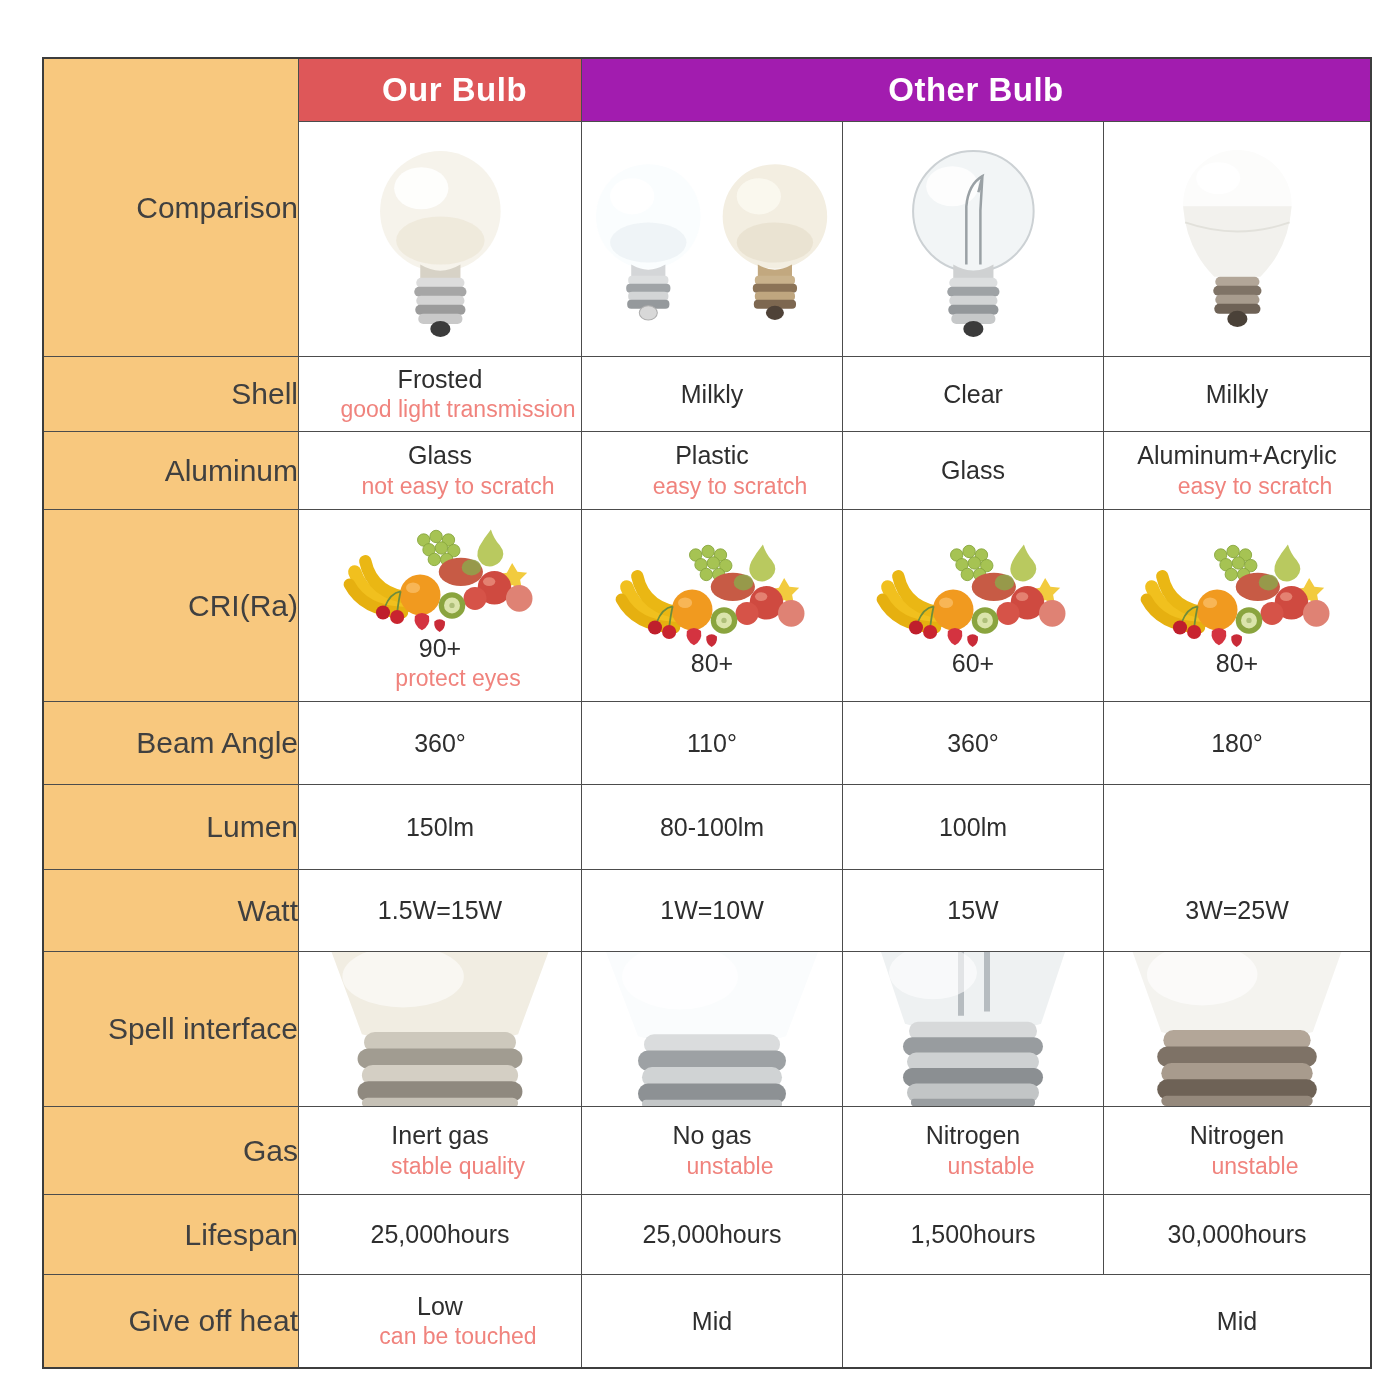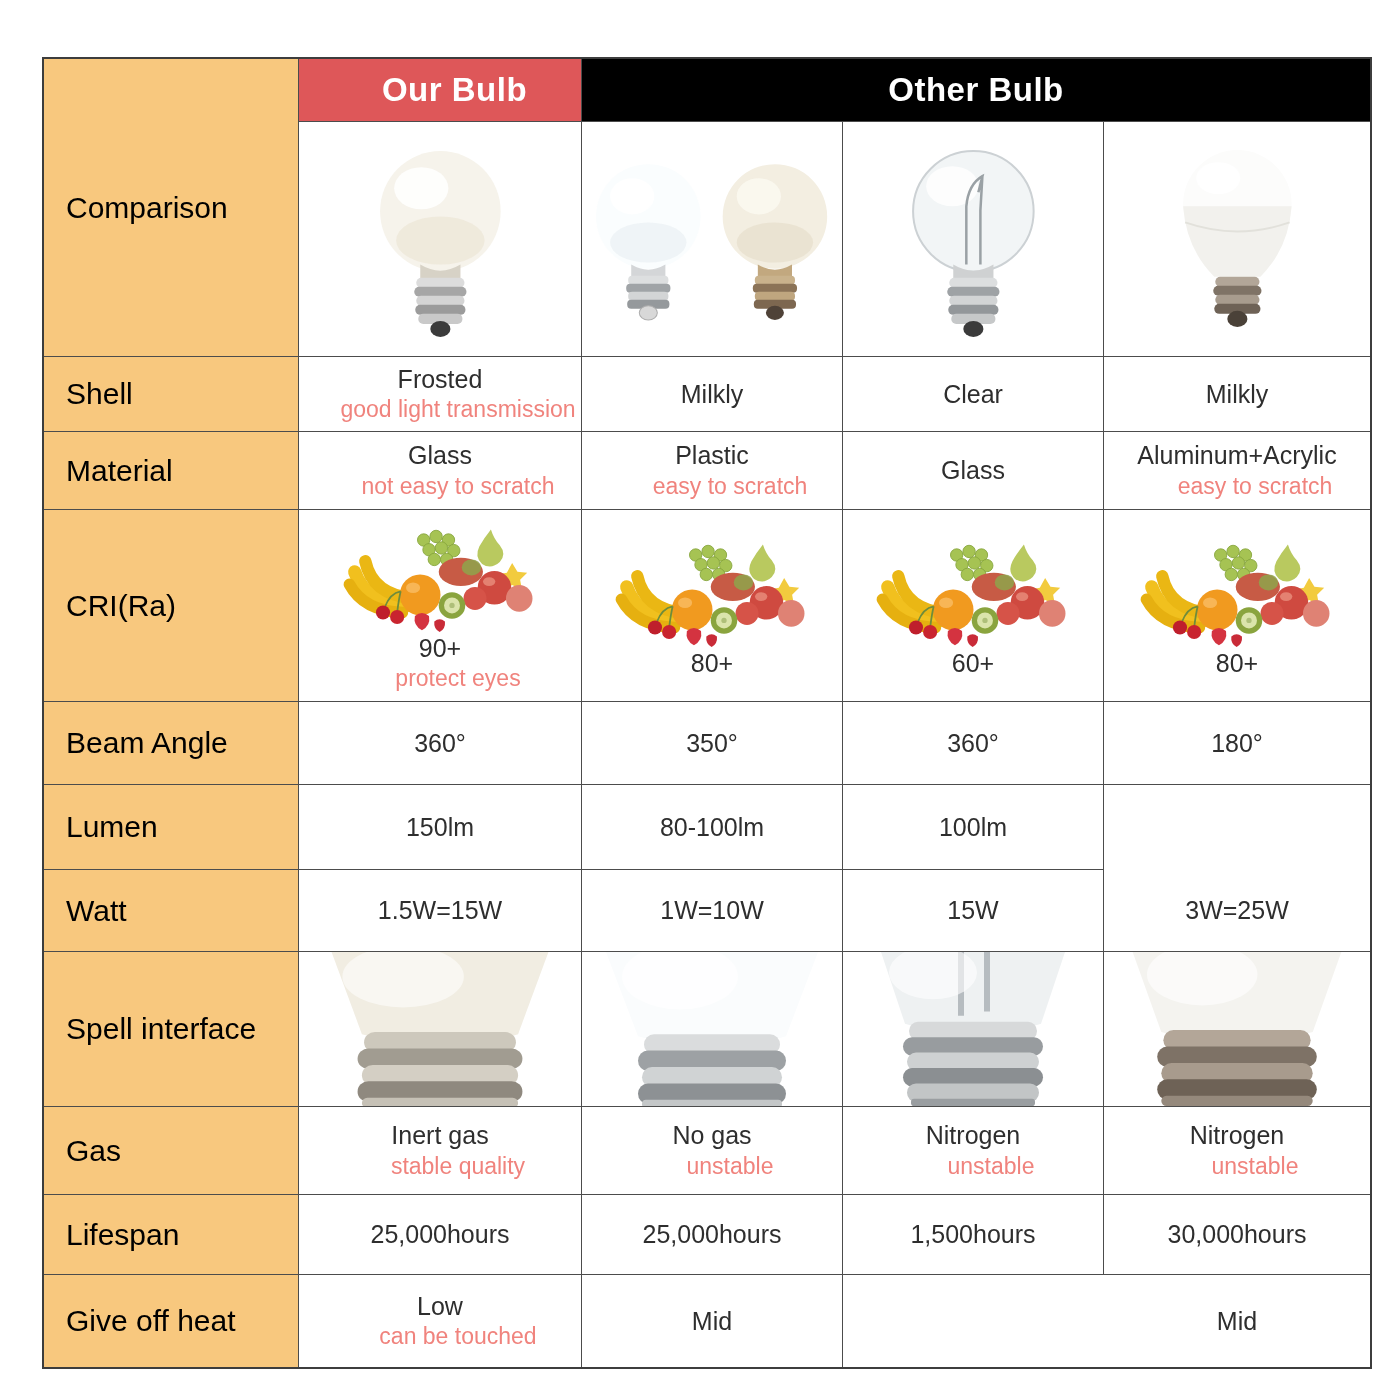--- a/index.html
+++ b/index.html
@@ -21,27 +21,26 @@
     border-bottom:1.5px solid #4c4c4c;
     box-sizing:border-box;
     display:flex;flex-direction:column;
     align-items:center;justify-content:center;
     background:#fff;overflow:hidden;
   }
   .cR{border-right:none;}
   .cB{border-bottom:none;}
   .lab{
     background:#f8c87e;
-    align-items:flex-start;
-    padding-left:22px;
-    font-size:30px;color:#000000;
+    align-items:flex-end;
+    font-size:30px;color:#404040;
   }
   .hdr{font-size:33px;font-weight:bold;color:#ffffff;letter-spacing:0.5px;}
   .hdr-our{background:#de5759;padding-left:29px;}
-  .hdr-other{background:#000000;}
+  .hdr-other{background:#a21caf;}
   .main{font-size:25px;color:#2e2e2e;line-height:1.3;text-align:center;}
   .sub{font-size:23px;color:#f0837d;line-height:1.3;text-align:center;margin-left:36px;}
   .imgcell{padding:4px 0;}
   .fillcell{padding:0;}
   .fillcell svg{width:100%;height:100%;display:block;}
   .fruit{width:205px;height:115px;}
   .bulbsvg{height:206px;}
 </style>
 </head>
 <body>
@@ -134,21 +133,21 @@
     <div class="main">Milkly</div>
   </div>
   <div class="cell" style="grid-area:3/4/4/5">
     <div class="main">Clear</div>
   </div>
   <div class="cell cR" style="grid-area:3/5/4/6">
     <div class="main">Milkly</div>
   </div>
 
   <div class="cell lab" style="grid-area:4/1/5/2">
-    <span>Material</span>
+    <span>Aluminum</span>
   </div>
   <div class="cell" style="grid-area:4/2/5/3">
     <div class="main">Glass</div>
     <div class="sub">not easy to scratch</div>
   </div>
   <div class="cell" style="grid-area:4/3/5/4">
     <div class="main">Plastic</div>
     <div class="sub">easy to scratch</div>
   </div>
   <div class="cell" style="grid-area:4/4/5/5">
@@ -308,21 +307,21 @@
     <div class="main">80+</div>
   </div>
 
   <div class="cell lab" style="grid-area:6/1/7/2">
     <span>Beam Angle</span>
   </div>
   <div class="cell" style="grid-area:6/2/7/3">
     <div class="main">360°</div>
   </div>
   <div class="cell" style="grid-area:6/3/7/4">
-    <div class="main">350°</div>
+    <div class="main">110°</div>
   </div>
   <div class="cell" style="grid-area:6/4/7/5">
     <div class="main">360°</div>
   </div>
   <div class="cell cR" style="grid-area:6/5/7/6">
     <div class="main">180°</div>
   </div>
 
   <div class="cell lab" style="grid-area:7/1/8/2">
     <span>Lumen</span>

